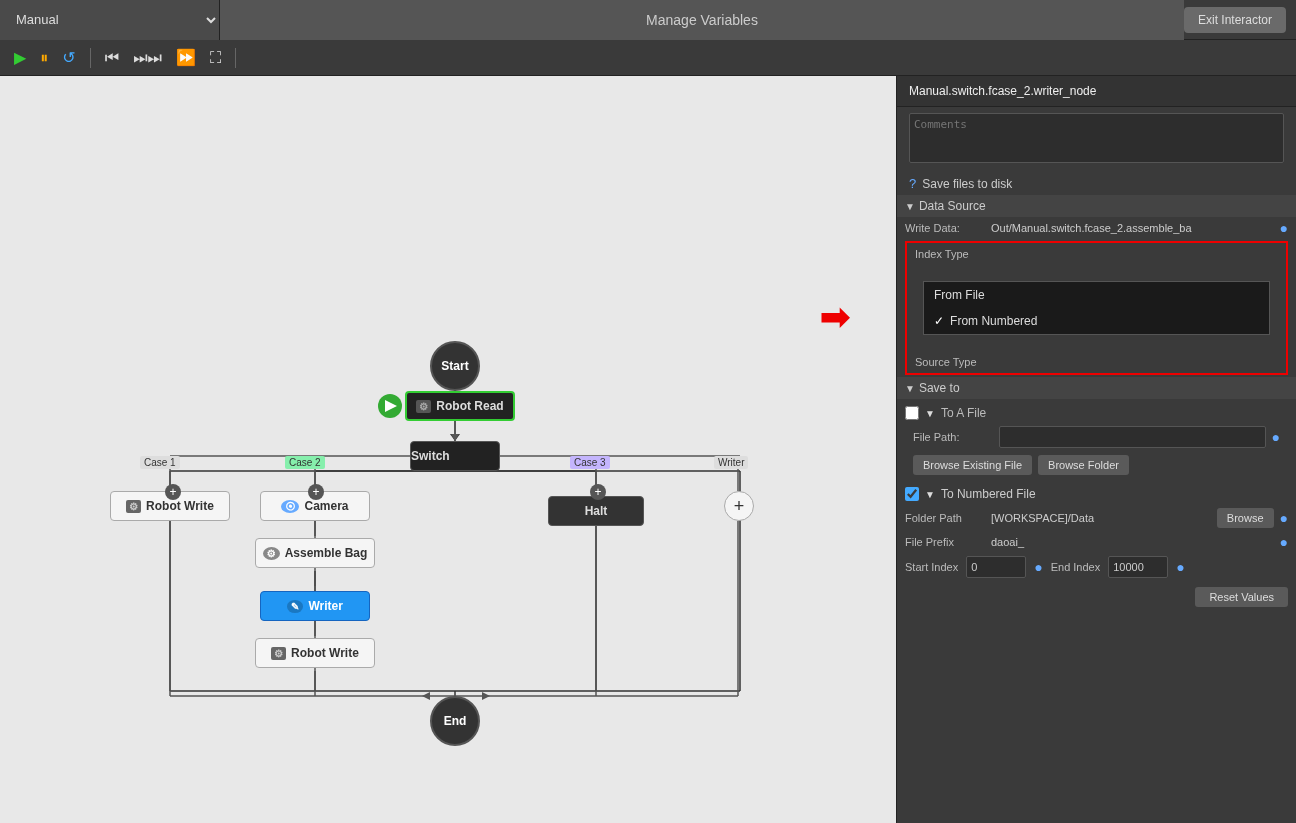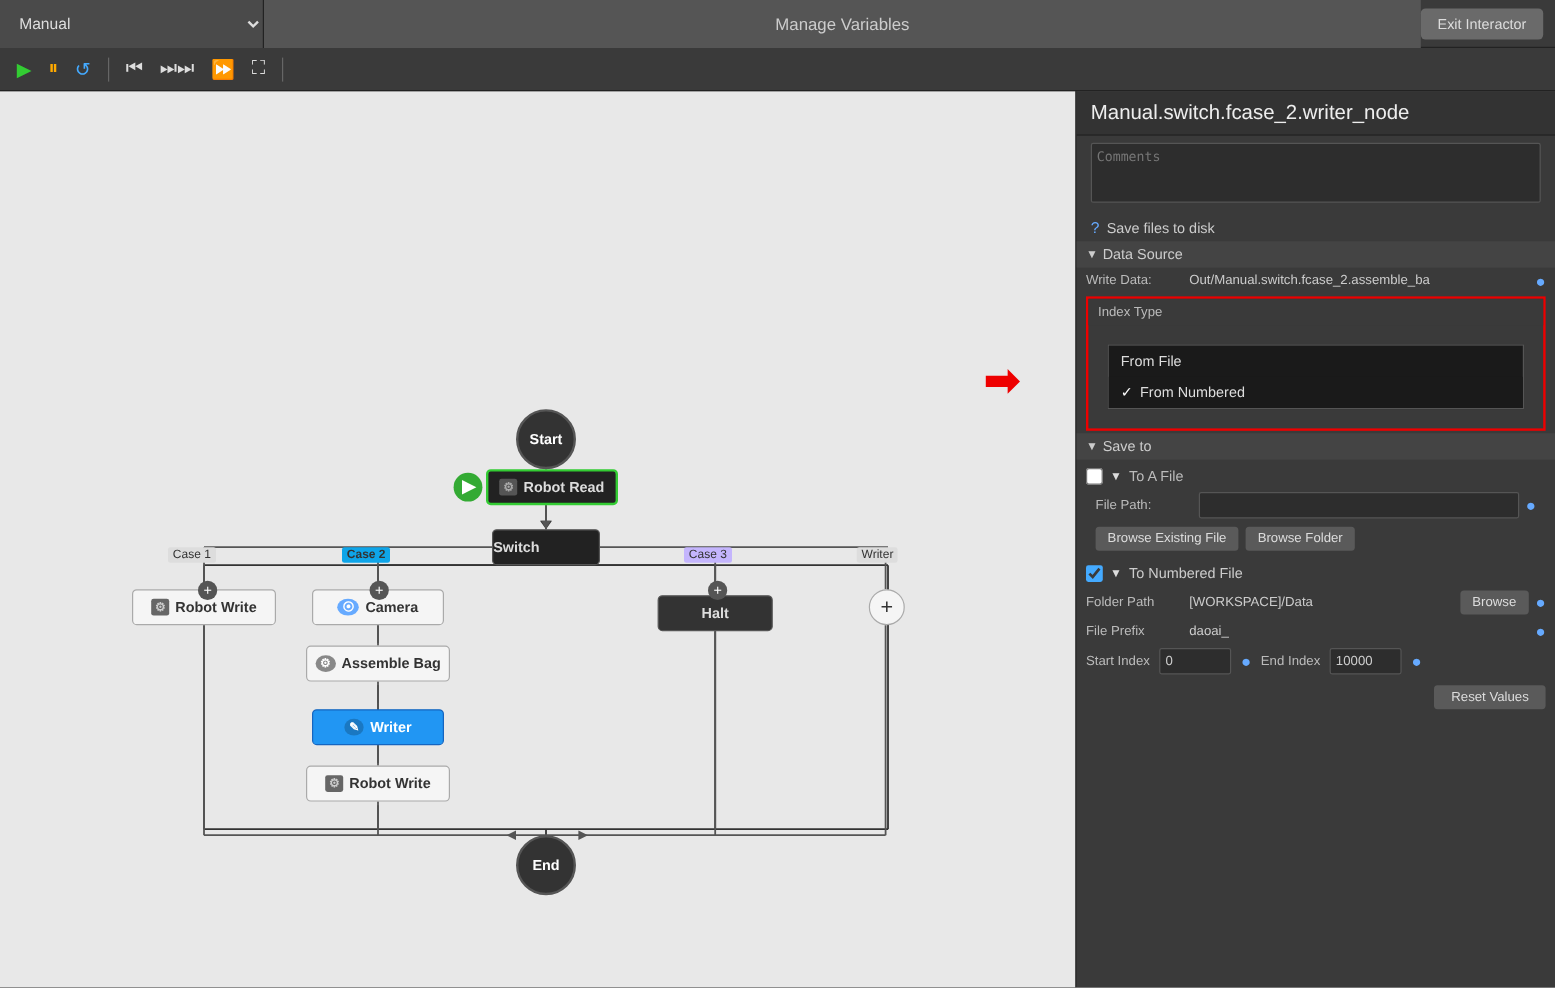--- a/index.html
+++ b/index.html
@@ -25,21 +25,21 @@
     
     .canvas-area { flex: 1; background: #e8e8e8; position: relative; overflow: hidden; }
     .node-circle { position: absolute; border-radius: 50%; display: flex; align-items: center; justify-content: center; font-size: 12px; font-weight: bold; color: #fff; }
     .node-rect { position: absolute; display: flex; align-items: center; justify-content: center; border-radius: 4px; font-size: 12px; font-weight: bold; }
 
     
     .canvas-svg { position: absolute; top: 0; left: 0; width: 100%; height: 100%; pointer-events: none; }
 
     
     .right-panel { width: 400px; background: #3a3a3a; border-left: 1px solid #222; display: flex; flex-direction: column; overflow-y: auto; }
-    .panel-title { padding: 8px 12px; font-size: 17px; color: #eee; background: #333; border-bottom: 1px solid #222; font-weight: 500; }
+    .panel-title { padding: 8px 12px; font-size: 12px; color: #eee; background: #333; border-bottom: 1px solid #222; font-weight: 500; }
     .panel-section { padding: 6px 12px; }
 
     .comments-box { width: 100%; height: 50px; background: #2d2d2d; border: 1px solid #555; color: #ccc; padding: 4px; resize: none; font-size: 11px; border-radius: 2px; }
 
     .info-row { display: flex; align-items: center; gap: 6px; padding: 4px 0; }
     .info-icon { color: #6af; font-size: 13px; }
     .info-text { font-size: 12px; color: #ccc; }
 
     .section-header { display: flex; align-items: center; gap: 4px; background: #444; padding: 4px 8px; font-size: 12px; color: #ccc; cursor: pointer; }
     .section-header .arrow { font-size: 10px; }
@@ -176,21 +176,21 @@
       <div class="node-rect" style="left:405px;top:315px;width:110px;height:30px;background:#222;border:2px solid #3c3;color:#ddd;font-size:12px;font-weight:bold;display:flex;align-items:center;justify-content:center;border-radius:4px;z-index:5;gap:5px;">
         <span style="background:#555;border-radius:2px;padding:1px 3px;font-size:10px;color:#aaa;">⚙</span>
         <span>Robot Read</span>
       </div>
 
       <div class="node-rect" style="left:410px;top:365px;width:90px;height:30px;background:#222;border:1px solid #555;color:#ddd;font-size:12px;font-weight:bold;display:flex;align-items:center;justify-content:flex-start;border-radius:4px;z-index:5;">
         <span>Switch</span>
       </div>
 
       <div style="position:absolute;left:140px;top:380px;font-size:10px;color:#333;background:#ddd;padding:1px 4px;border-radius:2px;z-index:5;">Case 1</div>
-      <div style="position:absolute;left:285px;top:380px;font-size:10px;color:#333;background:#0ea5e9;padding:1px 4px;border-radius:2px;z-index:5;font-weight:bold;">Case 2</div>
+      <div style="position:absolute;left:285px;top:380px;font-size:10px;color:#333;background:#86efac;padding:1px 4px;border-radius:2px;z-index:5;">Case 2</div>
       <div style="position:absolute;left:570px;top:380px;font-size:10px;color:#333;background:#c4b5fd;padding:1px 4px;border-radius:2px;z-index:5;">Case 3</div>
       <div style="position:absolute;left:714px;top:380px;font-size:10px;color:#333;background:#ddd;padding:1px 4px;border-radius:2px;z-index:5;">Writer</div>
 
       <div class="node-rect" style="left:110px;top:415px;width:120px;height:30px;background:#f5f5f5;border:1px solid #aaa;color:#333;font-size:12px;font-weight:bold;display:flex;align-items:center;justify-content:center;border-radius:4px;z-index:5;gap:5px;">
         <span style="background:#666;border-radius:2px;padding:1px 3px;font-size:10px;color:#ccc;">⚙</span>
         <span>Robot Write</span>
       </div>
 
       <div class="node-rect" style="left:260px;top:415px;width:110px;height:30px;background:#f5f5f5;border:1px solid #aaa;color:#333;font-size:12px;font-weight:bold;display:flex;align-items:center;justify-content:center;border-radius:4px;z-index:5;gap:5px;">
         <span style="background:#6af;border-radius:50%;padding:1px 4px;font-size:10px;color:#fff;">⦿</span>
@@ -298,20 +298,23 @@
         <span class="field-label">Index Type</span>
       </div>
 
       <div class="dropdown-menu" style="margin:16px;">
         <div class="dropdown-item">From File</div>
         <div class="dropdown-item selected">
           <span class="check">✓</span><span>From Numbered</span>
         </div>
       </div>
 
+      <div class="source-type-row" style="background:#3a3a3a;padding:5px 8px;">
+        <span class="field-label">Source Type</span>
+      </div>
     </div>
 
     <div class="section-header">
       <span class="arrow">▼</span>
       <span>Save to</span>
     </div>
 
     <div class="save-to-section">
       <div class="checkbox-row">
         <input type="checkbox" style="">

